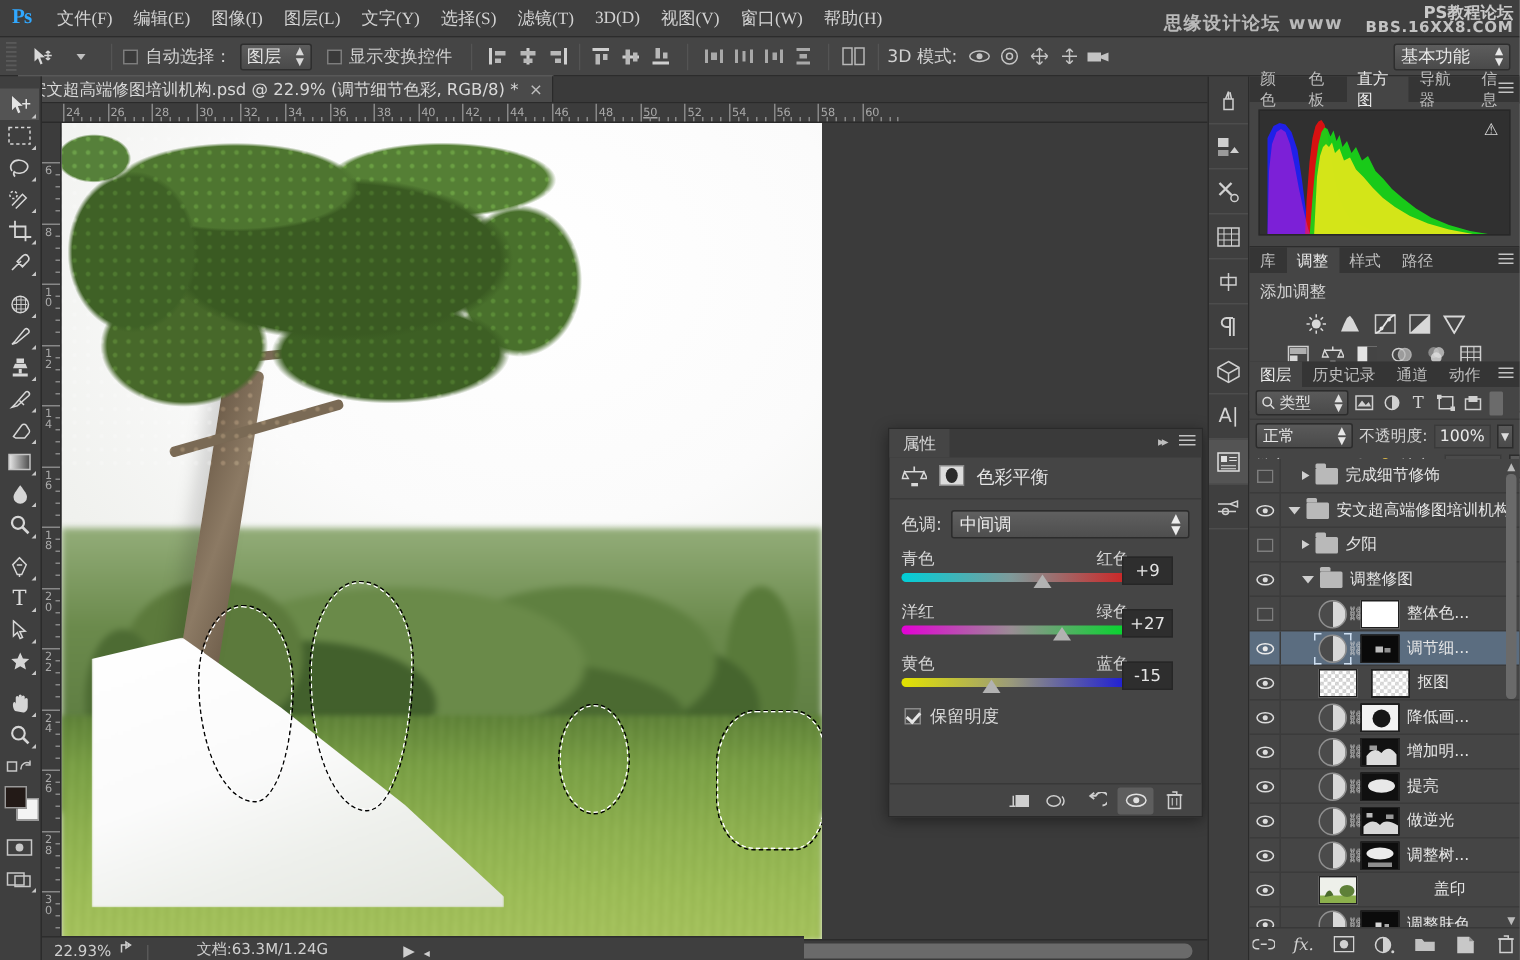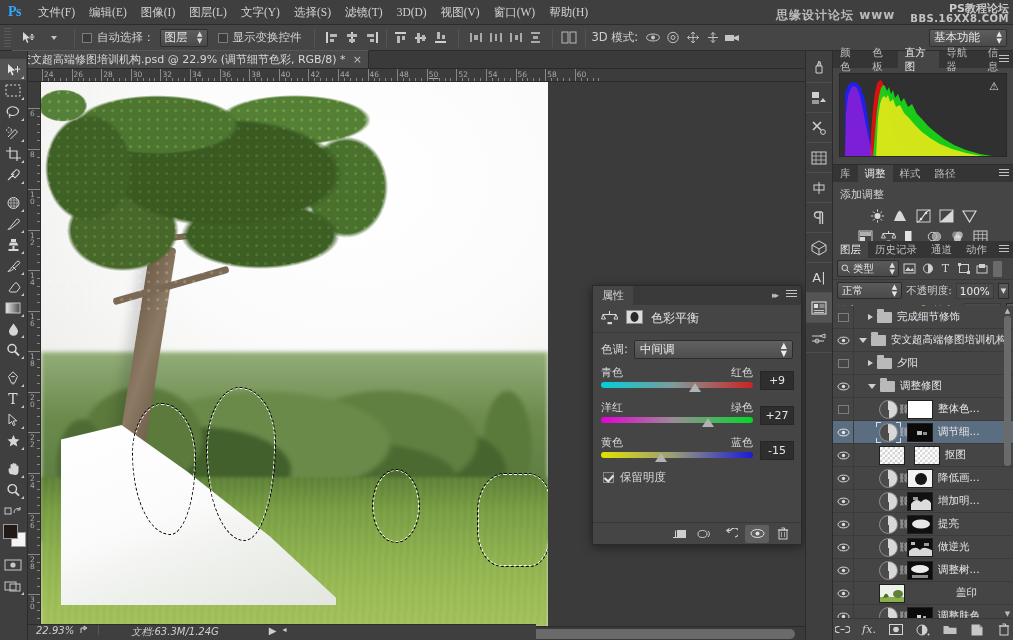--- a/index.html
+++ b/index.html
@@ -155,22 +155,22 @@
   .canvas-shadow { position:absolute; inset:0; box-shadow:0 0 0 1px #2f2f2f; pointer-events:none; }
   
   .ants { position:absolute; border:1px dashed #ffffff; outline:1px dashed #000;
           outline-offset:0px; background:transparent; }
   #scroll-h { position:absolute; left:13px; right:14px; bottom:0; height:14px; background:#3a3a3a; border-top:1px solid #2b2b2b; }
   #scroll-h .thumb { position:absolute; left:464px; top:2px; height:10px; width:290px; background:#6a6a6a; border-radius:5px; }
   #scroll-v { position:absolute; right:0; top:13px; bottom:14px; width:14px; background:#3a3a3a; border-left:1px solid #2b2b2b; }
   #scroll-v .thumb { position:absolute; top:18px; left:2px; width:10px; height:200px; background:#6a6a6a; border-radius:5px; }
   #statusbar {
     position:absolute; left:28px; bottom:0; width:508px; height:16px;
-    background:#3f3f3f; display:flex; align-items:flex-start; gap:6px;
-    font-size:10px; color:#cfcfcf; padding-left:8px; border-top:1px solid #2d2d2d;font-style:italic;
+    background:#3f3f3f; display:flex; align-items:flex-end; gap:6px;
+    font-size:10px; color:#cfcfcf; padding-left:8px; border-top:1px solid #2d2d2d;
   }
   .sb-sep { width:1px;height:10px;background:#585858; }
 
   
   #props {
     position:absolute; left:592px; top:285px; width:210px; height:260px;
     background:#454545; border:1px solid #2a2a2a;
     box-shadow:0 2px 10px rgba(0,0,0,.45);
   }
   #props-tabs { height:19px; background:#3a3a3a; display:flex; align-items:flex-end; position:relative; }
@@ -181,21 +181,21 @@
   #props-head { height:28px; display:flex; align-items:center; gap:8px; padding:0 8px; border-bottom:1px solid #3a3a3a;}
   #props-title { font-size:12px; color:#e4e4e4; }
   .prop-row { display:flex; align-items:center; padding:7px 8px 2px 8px; gap:6px; }
   .prop-label { font-size:11.5px; color:#d6d6d6; }
   .tone-select {
     flex:1; height:19px; background:linear-gradient(#606060,#4e4e4e);
     border:1px solid #2c2c2c; border-radius:2px; color:#ececec;
     display:flex; align-items:center; padding:0 5px; font-size:11.5px;
   }
   .tone-select .arrows { margin-left:auto; font-size:8px; line-height:8px; }
-  .slider-block { padding:4px 7px 0 8px; }
+  .slider-block { padding:4px 19px 0 8px; }
   .slider-row { position:relative; margin-bottom:2px; }
   .slider-ends { display:flex; justify-content:space-between; width:152px; font-size:11px; color:#d6d6d6; }
   .track { position:relative; width:152px; height:6px; border-radius:3px; margin-top:2px; }
   .track.cr { background:linear-gradient(to right,#00cfd8,#7f9a9a 48%,#cf2222); }
   .track.mg { background:linear-gradient(to right,#e300d5,#9a8d95 48%,#00d82a); }
   .track.yb { background:linear-gradient(to right,#e3e300,#9a9a7a 48%,#1a1ad8); }
   .knob { position:absolute; top:1px; width:0;height:0;
     border-left:6px solid transparent;border-right:6px solid transparent;border-bottom:9px solid #b2b2b2; }
   .val-box {
     position:absolute; right:0; top:6px; width:34px; height:19px;

